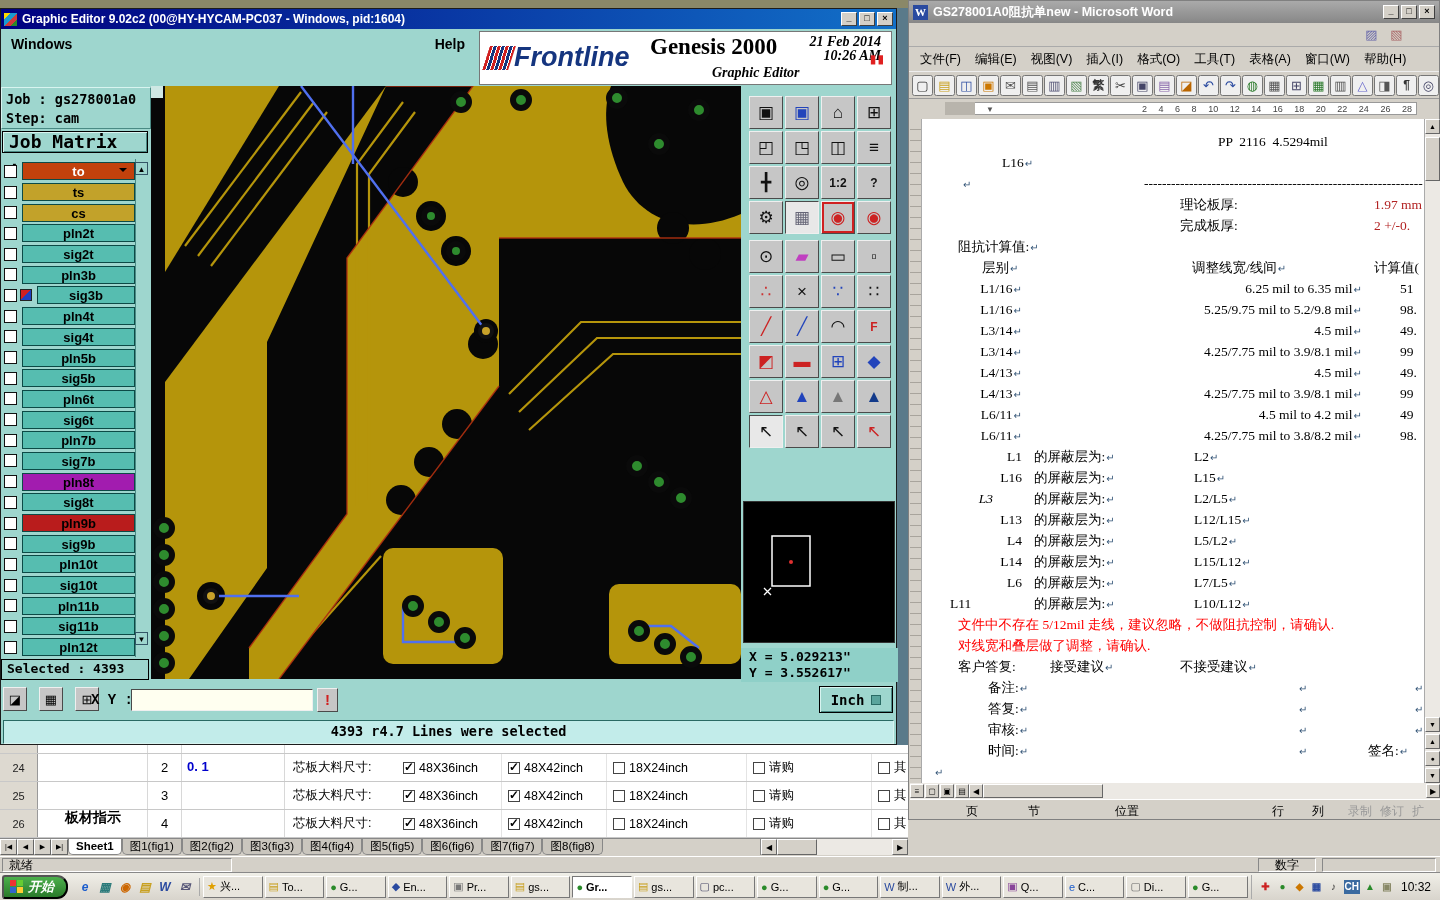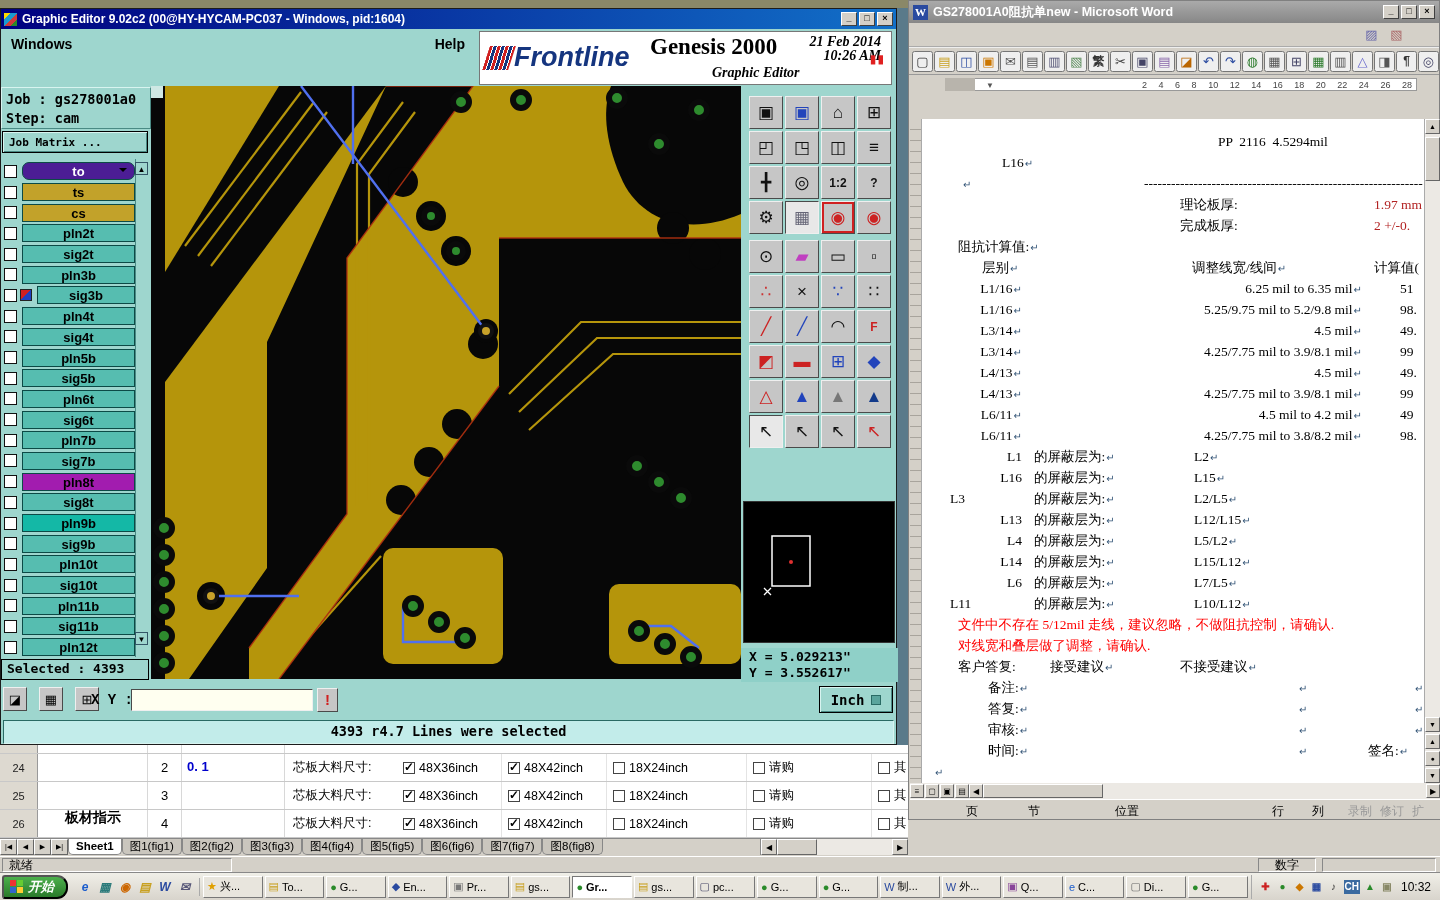--- a/index.html
+++ b/index.html
@@ -17,21 +17,21 @@
 .gmrow{display:flex;gap:17px;margin-bottom:7px;white-space:nowrap}
 .gmrow2{display:flex;justify-content:space-between;padding-right:4px}
 .glogo{position:absolute;left:478px;top:22px;width:413px;height:54px;background:#fff;border:1px solid #777;font-family:"Liberation Serif",serif}
 .flstripes{position:absolute;left:6px;top:14px;width:26px;height:24px;transform:skewX(-18deg);background:repeating-linear-gradient(90deg,#d02020 0 3px,#fff 3px 4px,#15357f 4px 7px,#fff 7px 8px)}
 .flname{position:absolute;left:34px;top:10px;font-size:27px;font-style:italic;font-weight:bold;color:#15357f;font-family:"Liberation Sans",sans-serif}
 .flprod{position:absolute;left:170px;top:2px;font-size:23px;font-weight:bold}
 .fldate{position:absolute;left:305px;top:3px;width:96px;font-size:14px;font-style:italic;font-weight:bold;text-align:right;line-height:14px}
 .flsub{position:absolute;left:232px;top:33px;font-size:14px;font-style:italic;font-weight:bold}
 .flpause{position:absolute;right:6px;top:20px;color:#e02020;font-size:12px;letter-spacing:1px}
 .gjob{position:absolute;left:0;top:78px;width:150px;height:42px;font-family:"DejaVu Sans Mono",monospace;font-weight:bold;font-size:13.5px;line-height:19px;padding:2px 0 0 4px;border:1px solid;border-color:#d8f4f0 #4a8a84 #4a8a84 #d8f4f0}
-.gmatrix{position:absolute;left:1px;top:122px;width:146px;height:22px;background:#9ed6ce;border:1px solid #000;box-shadow:inset 1px 1px 0 #d8f4f0,inset -1px -1px 0 #4a8a84;font-weight:bold;font-size:11px;font-family:"DejaVu Sans Mono",monospace;text-align:left;padding-left:6px;line-height:19px}
+.gmatrix{position:absolute;left:1px;top:122px;width:146px;height:22px;background:#9ed6ce;border:1px solid #000;box-shadow:inset 1px 1px 0 #d8f4f0,inset -1px -1px 0 #4a8a84;font-weight:bold;font-size:18px;font-family:"DejaVu Sans Mono",monospace;text-align:left;padding-left:6px;line-height:19px}
 .glayers{position:absolute;left:0;top:150px;width:148px;height:500px}
 .lsep{position:absolute;left:134px;top:0;width:1px;height:498px;background:#4a8a84}
 .lrows{position:absolute;left:1px;top:2px;width:133px}
 .lrow{display:flex;align-items:center;height:20.7px;padding-left:2px;position:relative}
 .lcheck{width:13px;height:13px;background:#fff;border:1px solid #111;flex:none}
 .lflag{display:none;width:12px;height:12px;margin-left:3px;background:linear-gradient(135deg,#d02020 50%,#2040c0 50%);flex:none;border:1px solid #222}
 .lflag.show{display:block}
 .llabel{margin-left:5px;flex:1;height:18px;line-height:17px;text-align:center;font-weight:bold;font-size:13px;border:1px solid #0c4a46;background:#56bdb0;overflow:hidden;white-space:nowrap}
 .ldd{display:none}
 .ldd.show{display:block;position:absolute;right:8px;top:7px;width:0;height:0;border:4px solid transparent;border-top-color:#000}
@@ -169,21 +169,21 @@
     <div>Step: cam</div>
   </div>
   <button class="gmatrix">Job Matrix ...</button>
   <div class="glayers">
     <div class="lsep"></div>
     <div class="lrows">
 
         <div class="lrow">
           <span class="lcheck"></span>
 
-          <span class="llabel" style="background: #4c1d95; color: rgb(255, 255, 255); border-radius: 7px;">to</span>
+          <span class="llabel" style="background: #c2410c; color: rgb(255, 255, 255);">to</span>
           <span class="ldd show"></span>
         </div>
 
         <div class="lrow">
           <span class="lcheck"></span>
 
           <span class="llabel" style="background: rgb(194, 162, 42);">ts</span>
 
         </div>
 
@@ -288,21 +288,21 @@
         <div class="lrow">
           <span class="lcheck"></span>
 
           <span class="llabel" style="background: rgb(86, 189, 176);">sig8t</span>
 
         </div>
 
         <div class="lrow">
           <span class="lcheck"></span>
 
-          <span class="llabel" style="background: #14b8a6;">pln9b</span>
+          <span class="llabel" style="background: #b91c1c;">pln9b</span>
 
         </div>
 
         <div class="lrow">
           <span class="lcheck"></span>
 
           <span class="llabel" style="background: rgb(86, 189, 176);">sig9b</span>
 
         </div>
 
@@ -752,20 +752,32 @@
   <div class="wstrip">
     <span style="display:flex;gap:8px">
         <span class="wsic">
           <span style="color: rgb(102, 102, 170);">▨</span>
         </span>
         <span class="wsic">
           <span style="color: rgb(170, 102, 102);">▧</span>
         </span>
       </span>
   </div>
+  <div class="wmenu">
+
+  <span class="wmi">文件(F)</span>
+      <span class="wmi">编辑(E)</span>
+      <span class="wmi">视图(V)</span>
+      <span class="wmi">插入(I)</span>
+      <span class="wmi">格式(O)</span>
+      <span class="wmi">工具(T)</span>
+      <span class="wmi">表格(A)</span>
+      <span class="wmi">窗口(W)</span>
+      <span class="wmi">帮助(H)</span>
+    </div>
   <div class="wtools">
 
   <button class="wtool">
         <span style="color: rgb(51, 51, 51);">▢</span>
       </button>
       <button class="wtool">
         <span style="color: rgb(200, 160, 32);">▤</span>
       </button>
       <button class="wtool">
         <span style="color: rgb(42, 74, 160);">◫</span>
@@ -938,21 +950,21 @@
           <span class="dspan" style="left: 112px; top: 328px;"><span>的屏蔽层为:</span><span class="pmk show">↵</span></span>
 
           <span class="dspan" style="left: 272px; top: 328px;"><span>L2</span><span class="pmk show">↵</span></span>
 
           <span class="dspan" style="left: 28px; top: 349px; width: 72px; text-align: right;"><span>L16</span></span>
 
           <span class="dspan" style="left: 112px; top: 349px;"><span>的屏蔽层为:</span><span class="pmk show">↵</span></span>
 
           <span class="dspan" style="left: 272px; top: 349px;"><span>L15</span><span class="pmk show">↵</span></span>
 
-          <span class="dspan" style="left: 28px; top: 370px; width: 72px; text-align: left;"><span>L3</span></span>
+          <span class="dspan" style="left: 28px; top: 370px; width: 72px; text-align: center; font-style: italic;"><span>L3</span></span>
 
           <span class="dspan" style="left: 112px; top: 370px;"><span>的屏蔽层为:</span><span class="pmk show">↵</span></span>
 
           <span class="dspan" style="left: 272px; top: 370px;"><span>L2/L5</span><span class="pmk show">↵</span></span>
 
           <span class="dspan" style="left: 28px; top: 391px; width: 72px; text-align: right;"><span>L13</span></span>
 
           <span class="dspan" style="left: 112px; top: 391px;"><span>的屏蔽层为:</span><span class="pmk show">↵</span></span>
 
           <span class="dspan" style="left: 272px; top: 391px;"><span>L12/L15</span><span class="pmk show">↵</span></span>

